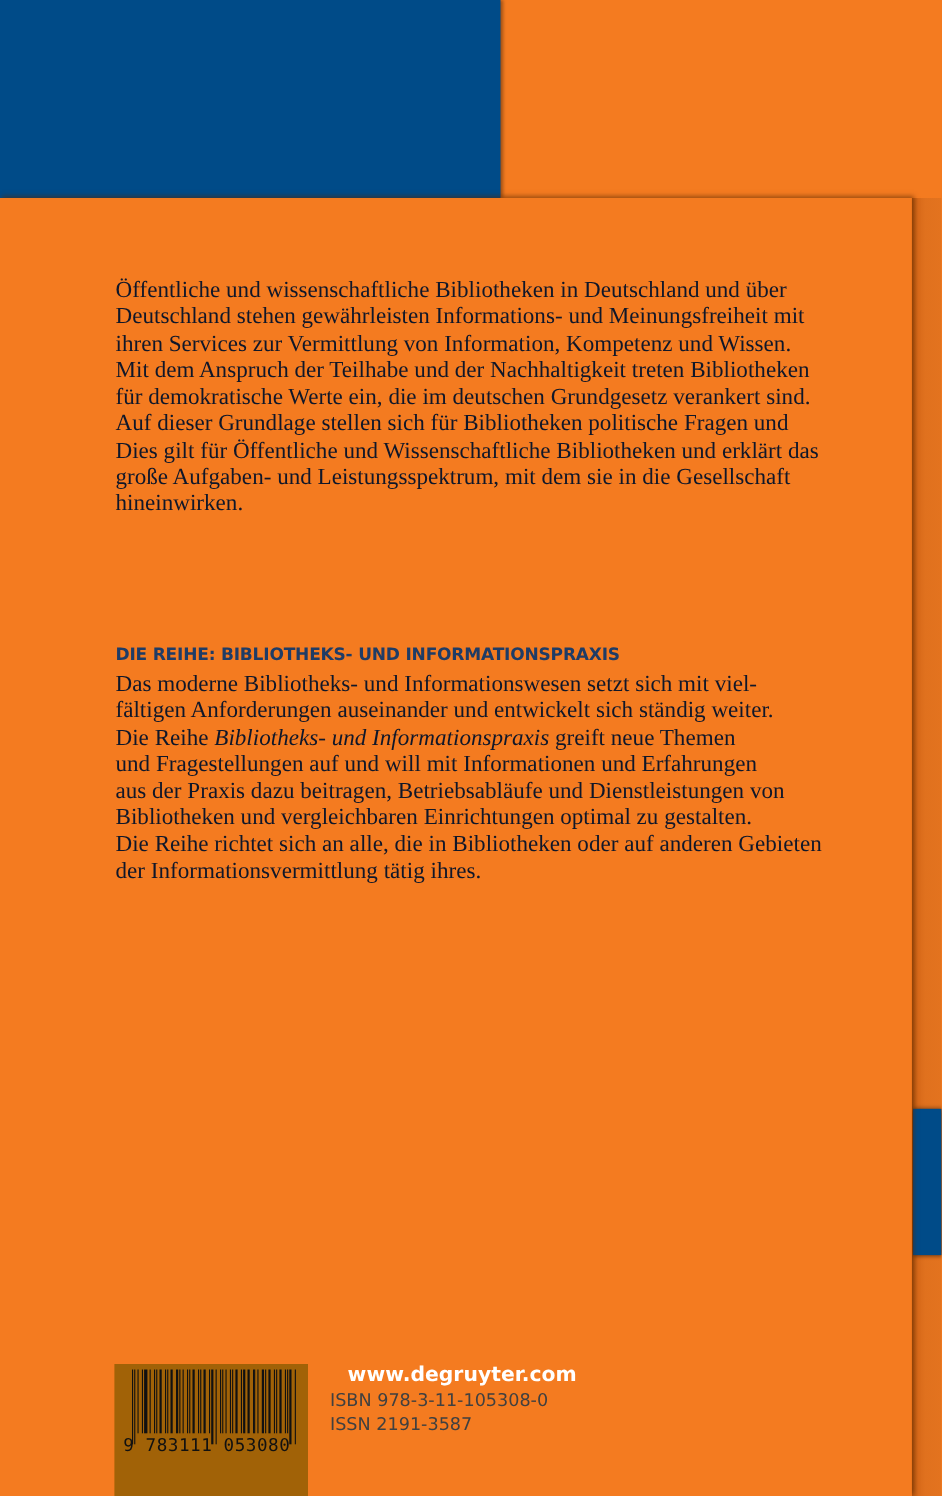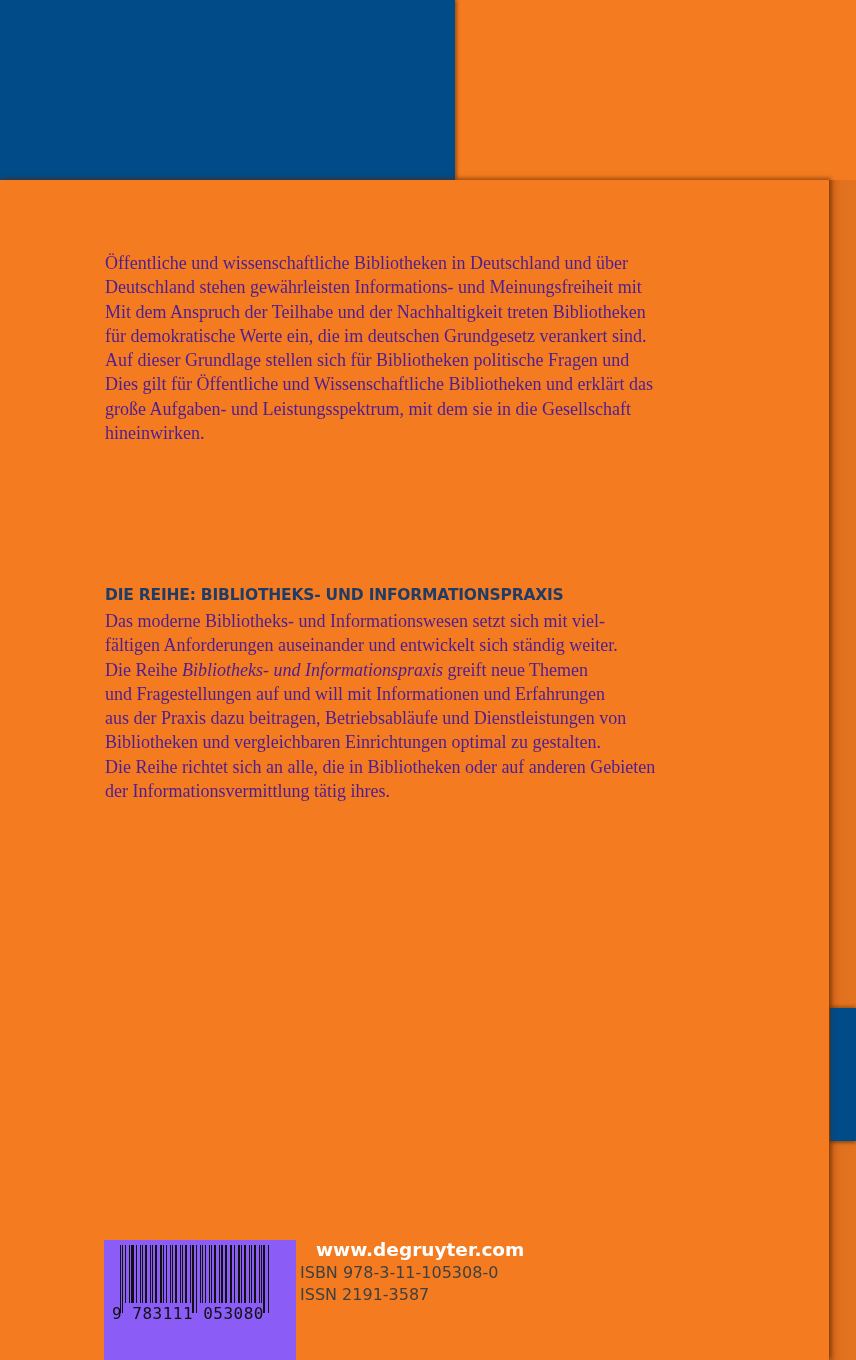--- a/index.html
+++ b/index.html
@@ -23,36 +23,36 @@
     box-shadow: 0 2px 3px rgba(0,0,0,0.35), 0 -2px 3px rgba(0,0,0,0.25);
   }
   .panel {
     position: absolute; left: 0; top: 180px; width: 829px; height: 1180px;
     background: #f47b20;
     box-shadow: 2px -2px 4px rgba(90,40,0,0.55);
   }
   .text {
     position: absolute; left: 105px; width: 720px;
     font-family: "Liberation Serif", "DejaVu Serif", serif;
-    font-size: 18px; line-height: 24.3px; color: #4c1d95;
+    font-size: 21px; line-height: 24.3px; color: #0f172a;
     white-space: nowrap;
   }
   .text .line { display: block; }
   .p1 { top: 251px; }
   .heading {
     position: absolute; left: 105px; top: 586px;
     font-family: "DejaVu Sans", "Liberation Sans", sans-serif;
     font-weight: bold; font-size: 15.5px; letter-spacing: -0.2px;
     color: #1f3c66; white-space: nowrap;
   }
   .p2 { top: 609px; }
   .p2 i { font-style: italic; }
   .barcode-box {
-    position: absolute; left: 104px; top: 1240px; width: 192px; height: 120px;
-    background: #8b5cf6;
+    position: absolute; left: 104px; top: 1240px; width: 176px; height: 120px;
+    background: #a16207;
   }
   .barcode-bars {
     position: absolute; left: 16px; top: 5px; width: 150px; height: 74px;
     display: flex; align-items: flex-start;
   }
   .barcode-bars span { display: block; height: 58px; background: #111; margin-right: 1px; }
   .barcode-bars span.guard { height: 68px; }
   .barcode-digits {
     position: absolute; left: 8px; top: 64px;
     font-family: "DejaVu Sans Mono", "Liberation Mono", monospace;
@@ -70,20 +70,21 @@
 
 <div class="bg-orange"></div>
 <div class="blue-top"></div>
 <div class="right-strip"></div>
 <div class="blue-tab"></div>
 <div class="panel"></div>
 
 <div class="text p1">
   <span class="line">Öffentliche und wissenschaftliche Bibliotheken in Deutschland und über</span>
   <span class="line">Deutschland stehen gewährleisten Informations- und Meinungsfreiheit mit</span>
+  <span class="line">ihren Services zur Vermittlung von Information, Kompetenz und Wissen.</span>
   <span class="line">Mit dem Anspruch der Teilhabe und der Nachhaltigkeit treten Bibliotheken</span>
   <span class="line">für demokratische Werte ein, die im deutschen Grundgesetz verankert sind.</span>
   <span class="line">Auf dieser Grundlage stellen sich für Bibliotheken politische Fragen und</span>
   <span class="line">Dies gilt für Öffentliche und Wissenschaftliche Bibliotheken und erklärt das</span>
   <span class="line">große Aufgaben- und Leistungsspektrum, mit dem sie in die Gesellschaft</span>
   <span class="line">hineinwirken.</span>
 </div>
 
 <div class="heading">DIE REIHE: BIBLIOTHEKS- UND INFORMATIONSPRAXIS</div>
 

